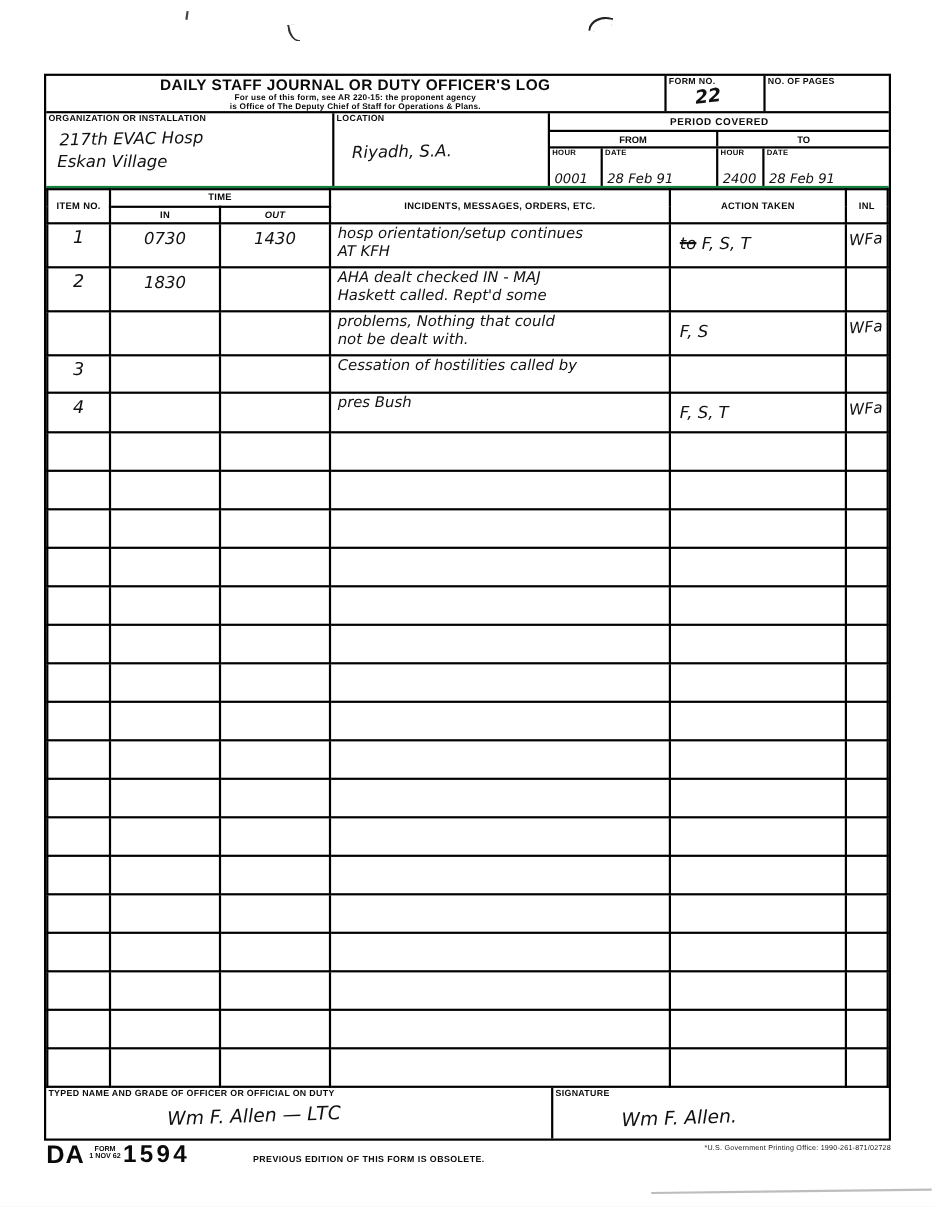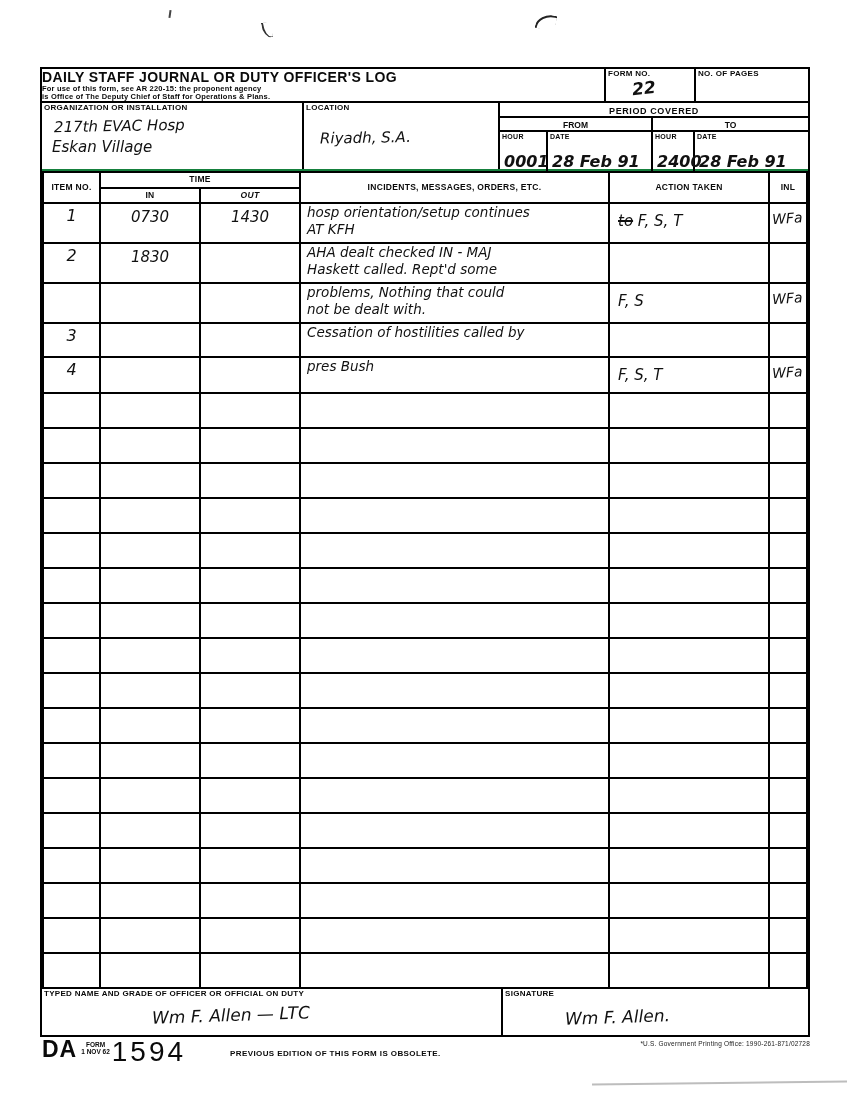--- a/index.html
+++ b/index.html
@@ -14,21 +14,21 @@
   .faint-line { width:255px; height:2px; background:#9a9a9a; opacity:.65; transform:rotate(-.7deg); }
 
   
   .form { position:absolute; left:40px; top:67px; width:770px; height:970px; border:2px solid #000; display:flex; flex-direction:column; }
 
   .lbl { font-size:8px; font-weight:bold; letter-spacing:.3px; padding:1px 2px; line-height:1.1; }
   .hw { font-family:"DejaVu Sans", sans-serif; font-style:italic; color:#111; }
 
   
   .title-row { display:flex; height:34px; border-bottom:2px solid #000; }
-  .title-box { flex:1; border-right:2px solid #000; padding-top:1px; overflow:hidden; }
+  .title-box { flex:1; border-right:2px solid #000; text-align:center; padding-top:1px; overflow:hidden; }
   .form-title { font-size:14px; font-weight:bold; letter-spacing:.4px; line-height:1.05; }
   .form-sub { font-size:7.5px; font-weight:bold; line-height:1.15; letter-spacing:.2px; }
   .pageno-box { width:90px; border-right:2px solid #000; position:relative; }
   .pageno-val { position:absolute; left:26px; top:9px; font-size:17px; transform:rotate(-6deg); font-weight:bold; }
   .pages-box { width:112px; }
 
   
   .org-row { display:flex; height:68px; border-bottom:2px solid #15803d; }
   .org-box { width:262px; border-right:2px solid #000; }
   .org-l1 { font-size:15px; margin:2px 0 0 12px; transform:rotate(-1deg); }
@@ -36,21 +36,21 @@
   .loc-box { width:196px; border-right:2px solid #000; }
   .loc-val { font-size:15px; margin:14px 0 0 16px; transform:rotate(-1deg); }
   .period-box { flex:1; display:flex; flex-direction:column; }
   .period-hdr { height:17px; border-bottom:2px solid #000; text-align:center; font-size:9px; font-weight:bold; letter-spacing:.6px; padding-top:3px; }
   .fromto-row { display:flex; height:16px; border-bottom:2px solid #000; }
   .from-cell { width:153px; border-right:2px solid #000; text-align:center; font-size:8.5px; font-weight:bold; padding-top:2px; }
   .to-cell { flex:1; text-align:center; font-size:8.5px; font-weight:bold; padding-top:2px; }
   .hourdate-row { display:flex; flex:1; }
   .hd-cell { border-right:2px solid #000; position:relative; }
   .hd-cell:last-child { border-right:none; }
-  .hd-val { font-size:16px; margin:10px 0 0 4px; white-space:nowrap;font-weight:bold; }
+  .hd-val { font-size:12px; margin:10px 0 0 4px; white-space:nowrap; }
 
   
   table.log { width:100%; border-collapse:collapse; table-layout:fixed; }
   table.log th, table.log td { border:2px solid #000; padding:0; vertical-align:top; overflow:visible; }
   table.log th { font-size:8.5px; font-weight:bold; letter-spacing:.3px; text-align:center; vertical-align:middle; line-height:1.15; }
   .th-item { width:57px; } .th-in { width:60px; } .th-out { width:65px;font-style:italic; }
   .th-inc { width:309px; } .th-act { width:160px; } .th-inl { width:38px; }
   tr.hdr1 { height:16px; } tr.hdr2 { height:15px; }
   .item-val { font-size:16px; text-align:center; display:block; margin-top:2px; }
   .time-val { font-size:15px; text-align:center; display:block; margin-top:4px; }
@@ -63,21 +63,21 @@
   .sig-row { display:flex; flex:1; border-top:0; }
   .typed-box { width:461px; border-right:2px solid #000; position:relative; }
   .typed-val { position:absolute; left:110px; top:16px; font-size:17px; transform:rotate(-2deg); white-space:nowrap; }
   .sign-box { flex:1; position:relative; }
   .sign-val { position:absolute; left:62px; top:18px; font-size:17px; transform:rotate(-2deg); white-space:nowrap; }
 
   
   .footer-da { position:absolute; left:42px; top:1036px; display:flex; align-items:flex-start; }
   .da-big { font-size:23px; font-weight:bold; letter-spacing:1px; }
   .da-small { font-size:6.5px; font-weight:bold; line-height:1.1; margin:5px 2px 0 4px; text-align:center; }
-  .da-num { font-size:28px; font-weight:normal; letter-spacing:3px;text-align:right; }
+  .da-num { font-size:22px; font-weight:bold; letter-spacing:3px;text-align:right; }
   .obsolete { position:absolute; left:230px; top:1049px; font-size:8px; font-weight:bold; letter-spacing:.4px; }
   .gpo { position:absolute; right:40px; top:1040px; font-size:6.5px; color:#222; letter-spacing:.2px; }
 </style>
 </head>
 <body>
 
 <div class="page">
 
   <div class="artifact tick" style="left:169px; top:10px;"></div>
   <div class="artifact curl-small" style="left:262px; top:22px;"></div>

